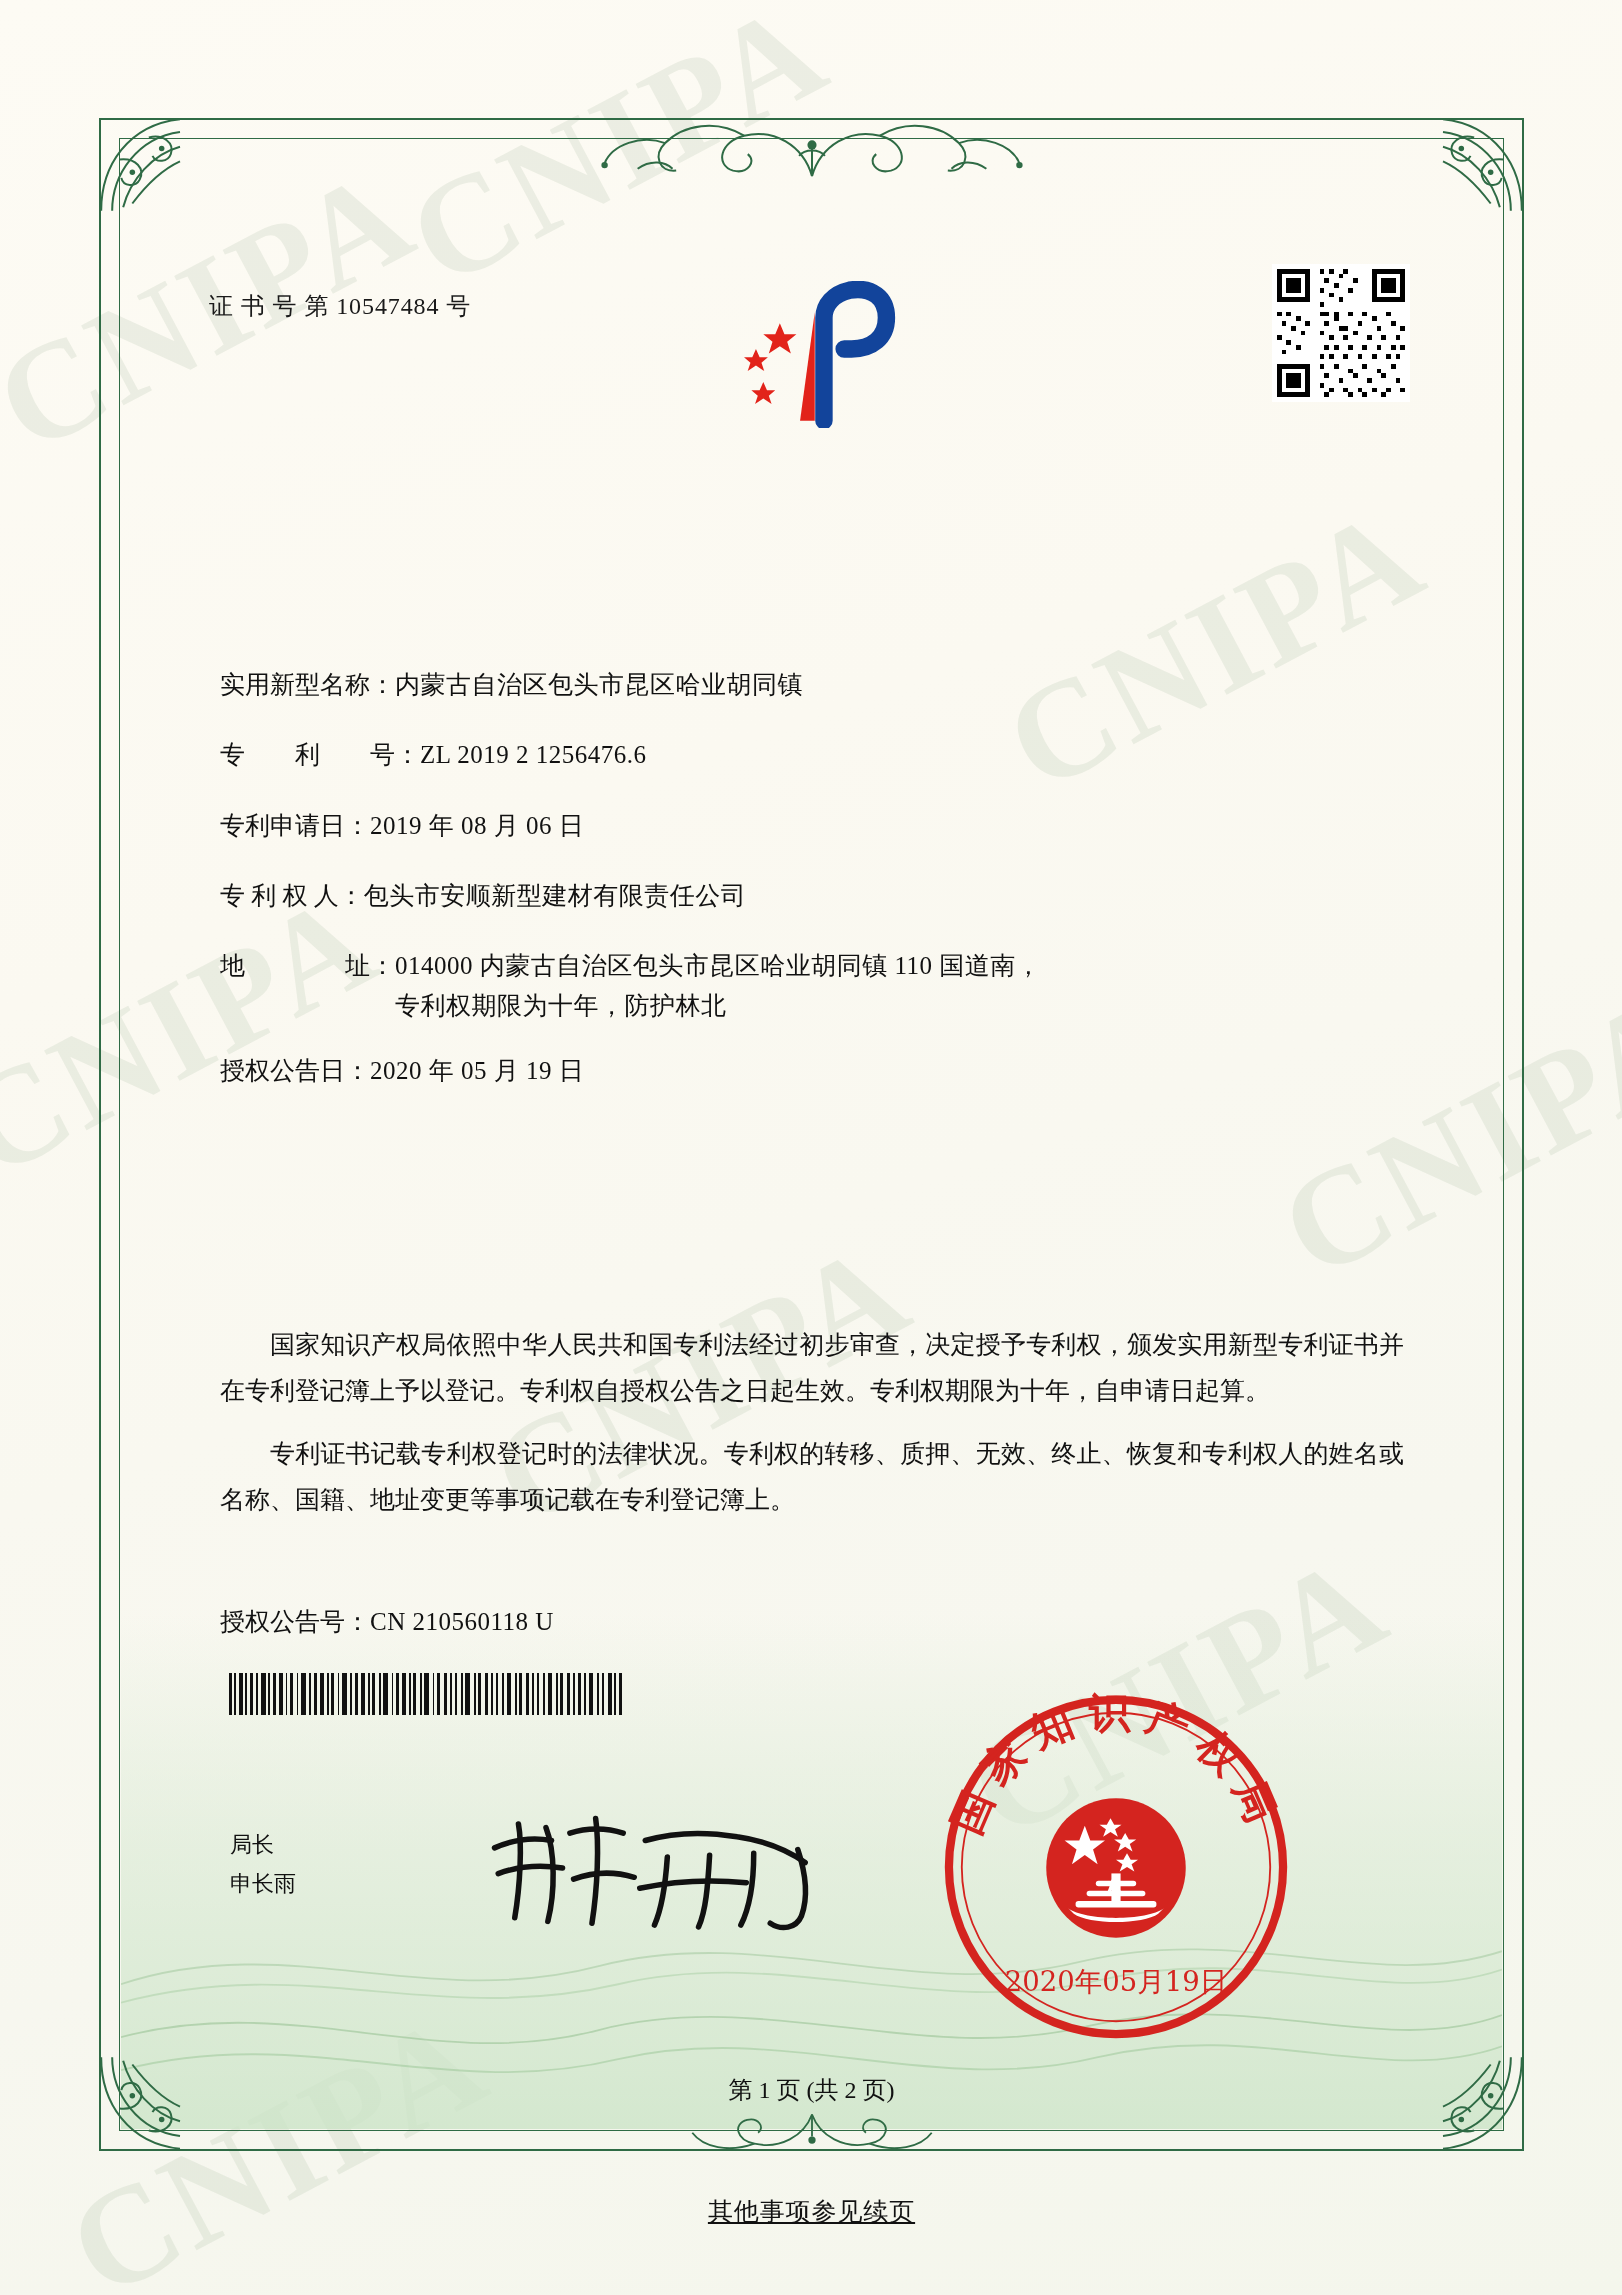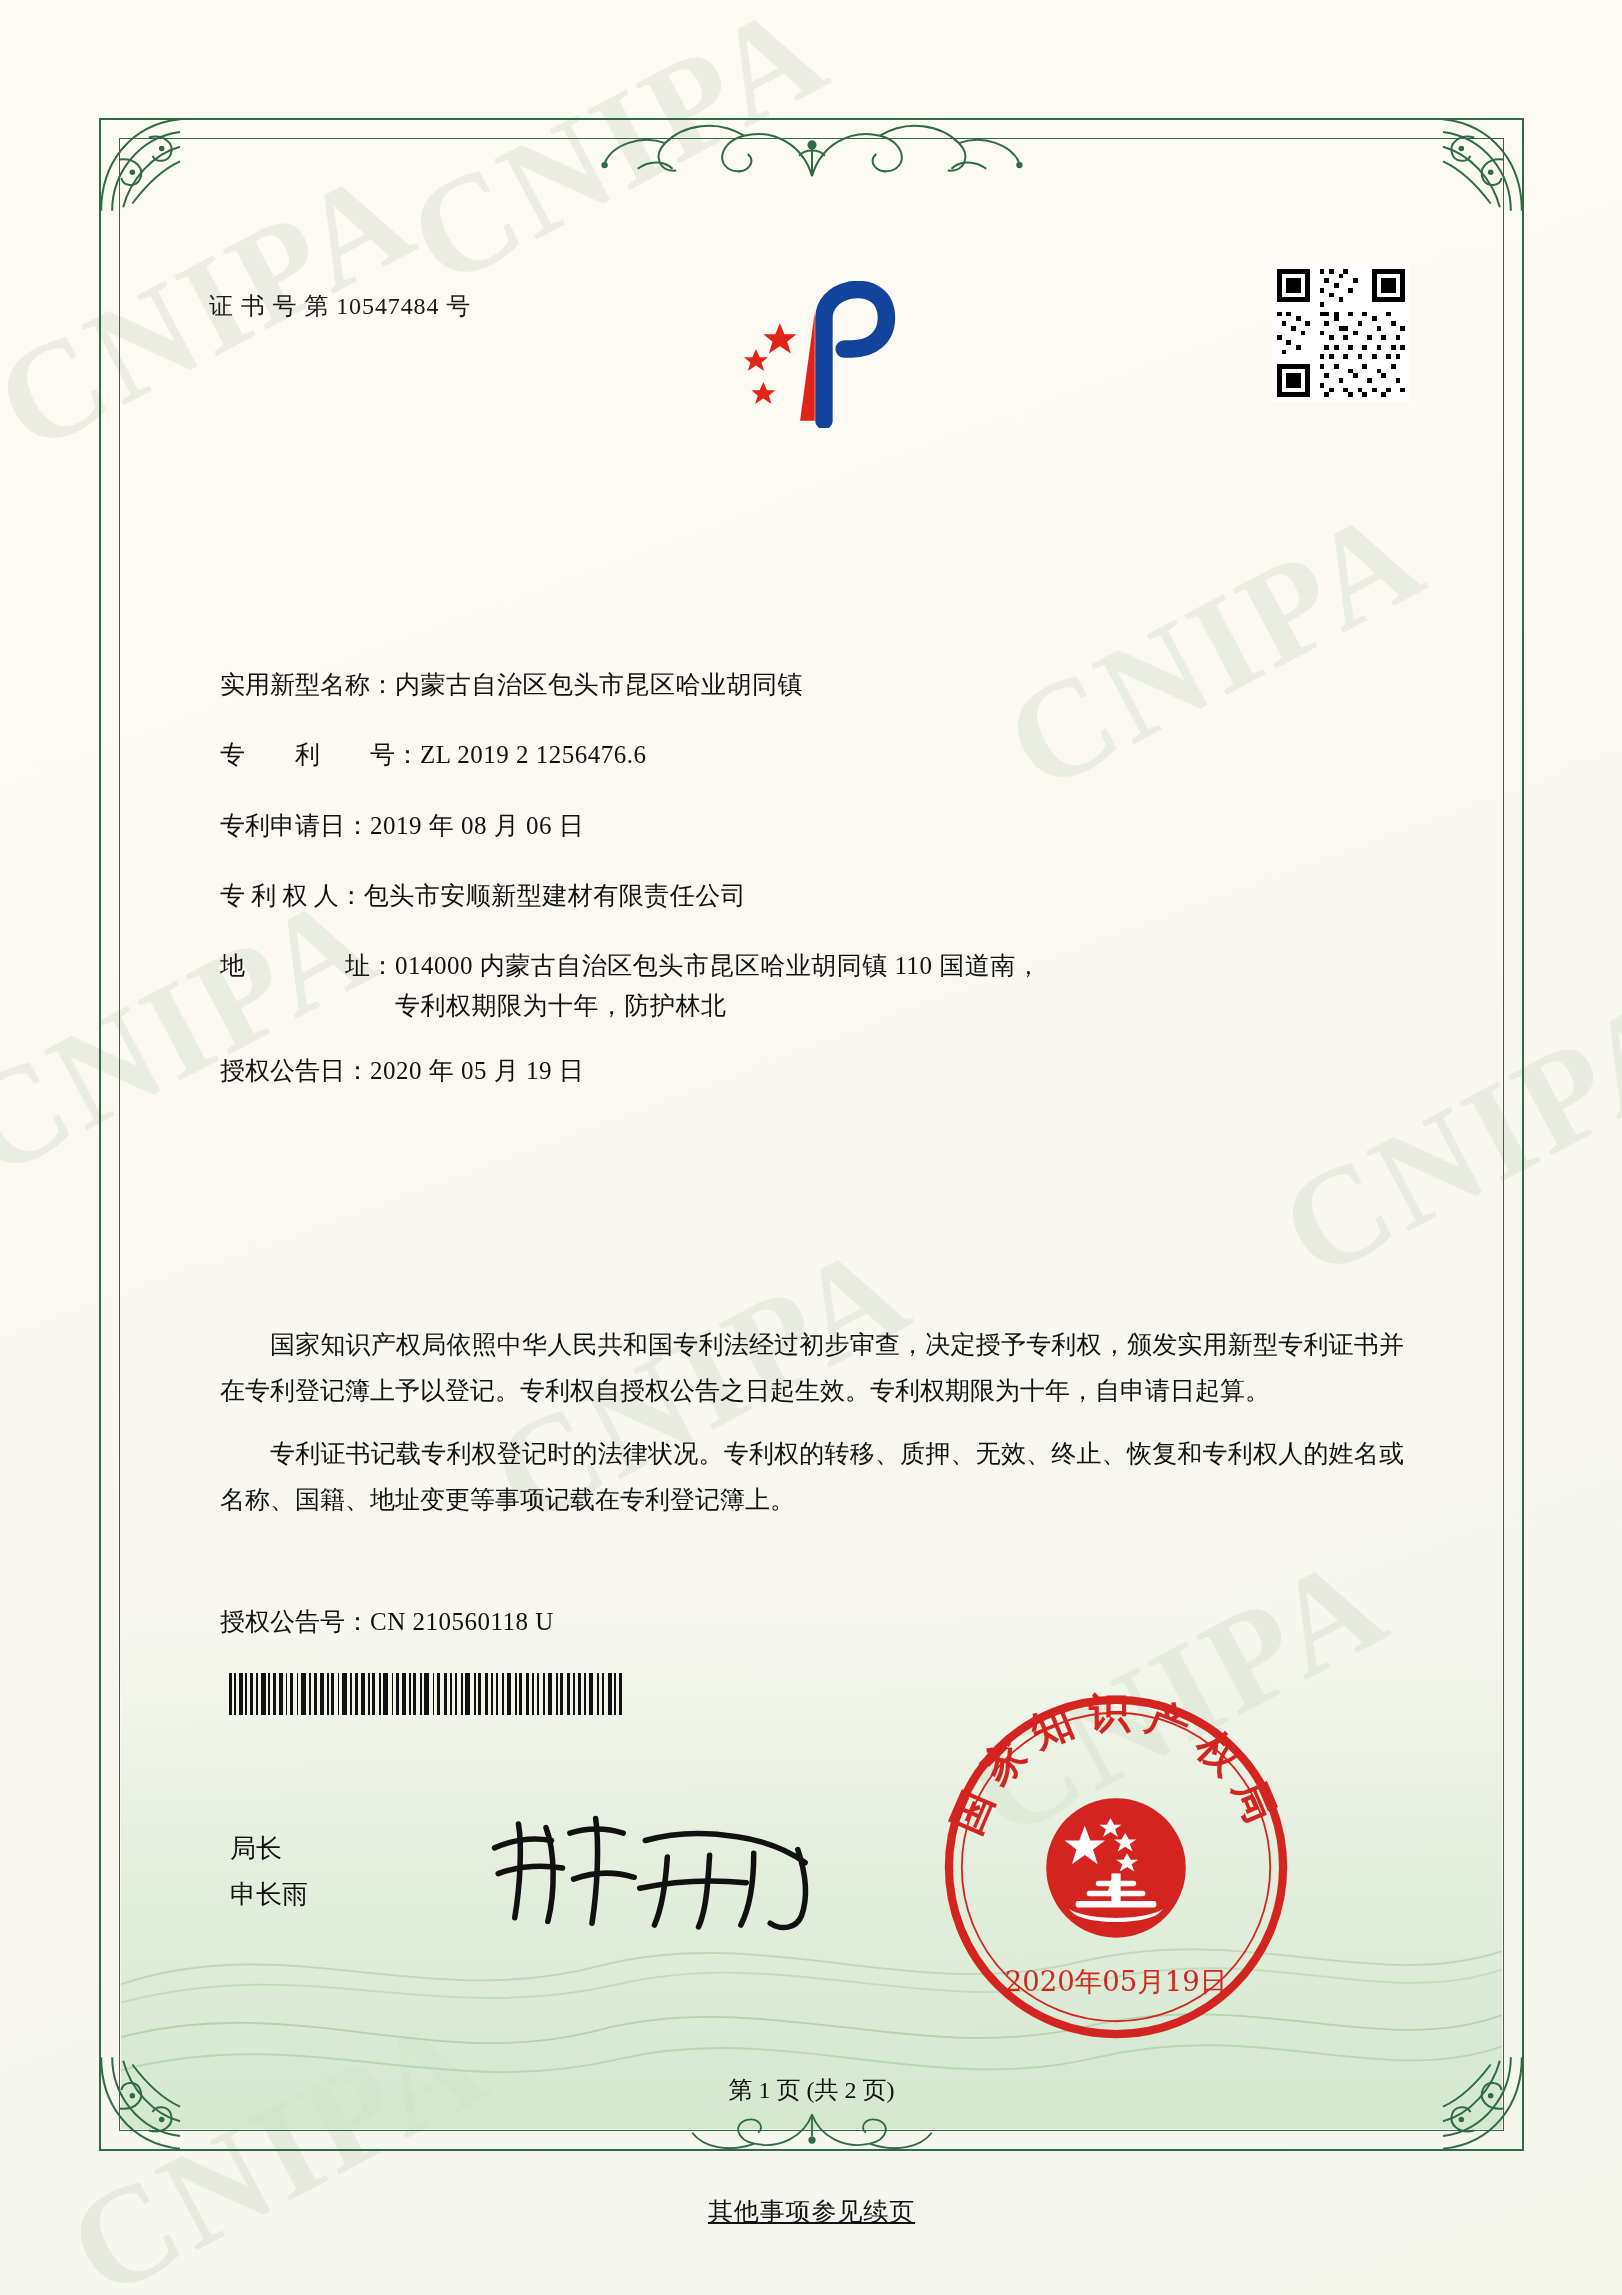--- a/index.html
+++ b/index.html
@@ -192,21 +192,21 @@
     width: 422px;
     height: 42px;
   }
   .barcode svg { width: 100%; height: 100%; display: block; }
 
   
   .sig-label {
     position: absolute;
     left: 230px;
     top: 1826px;
-    font-size: 26px;
+    font-size: 22px;
     line-height: 1.75;
     color: #111;
   }
   .sig-hand {
     position: absolute;
     left: 478px;
     top: 1800px;
     width: 386px;
     height: 138px;
     color: #111;

